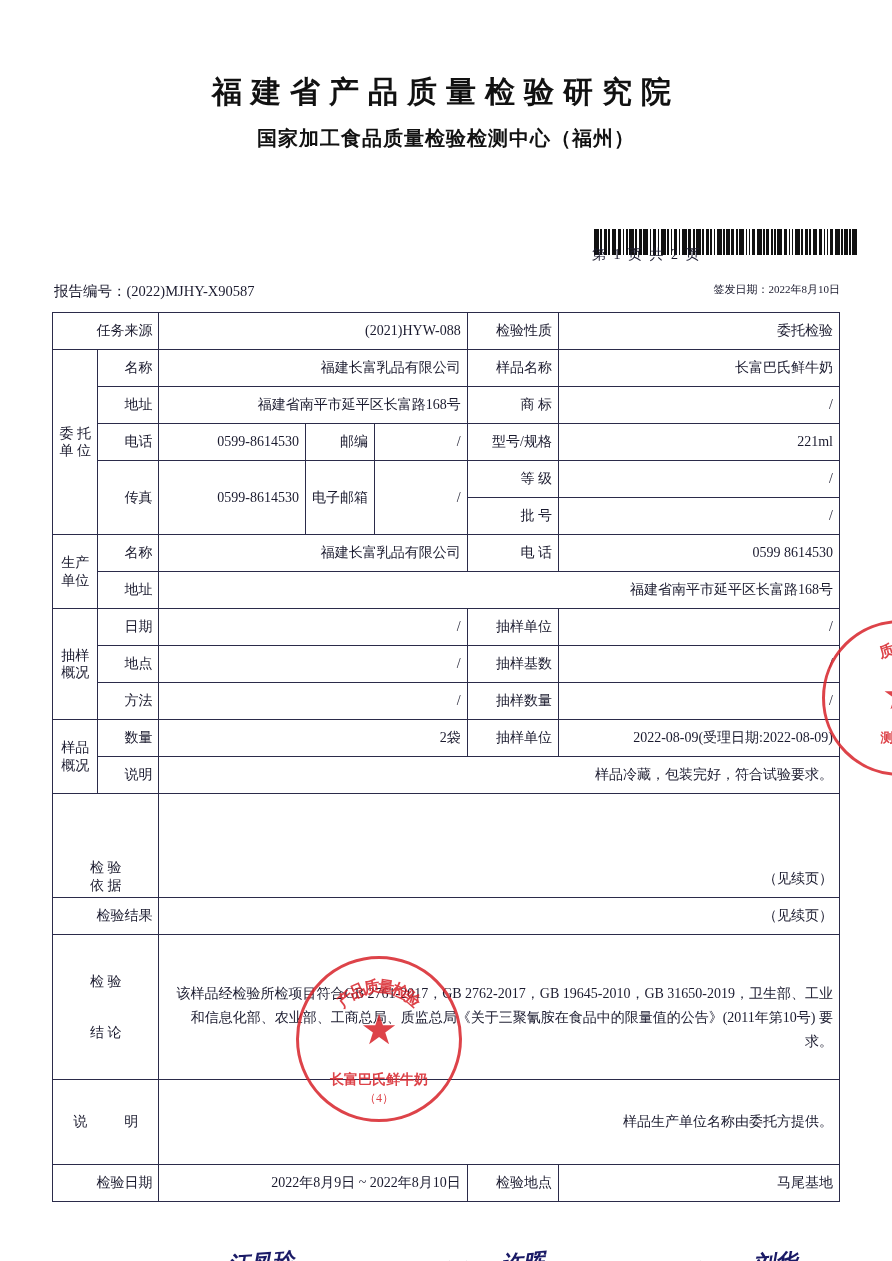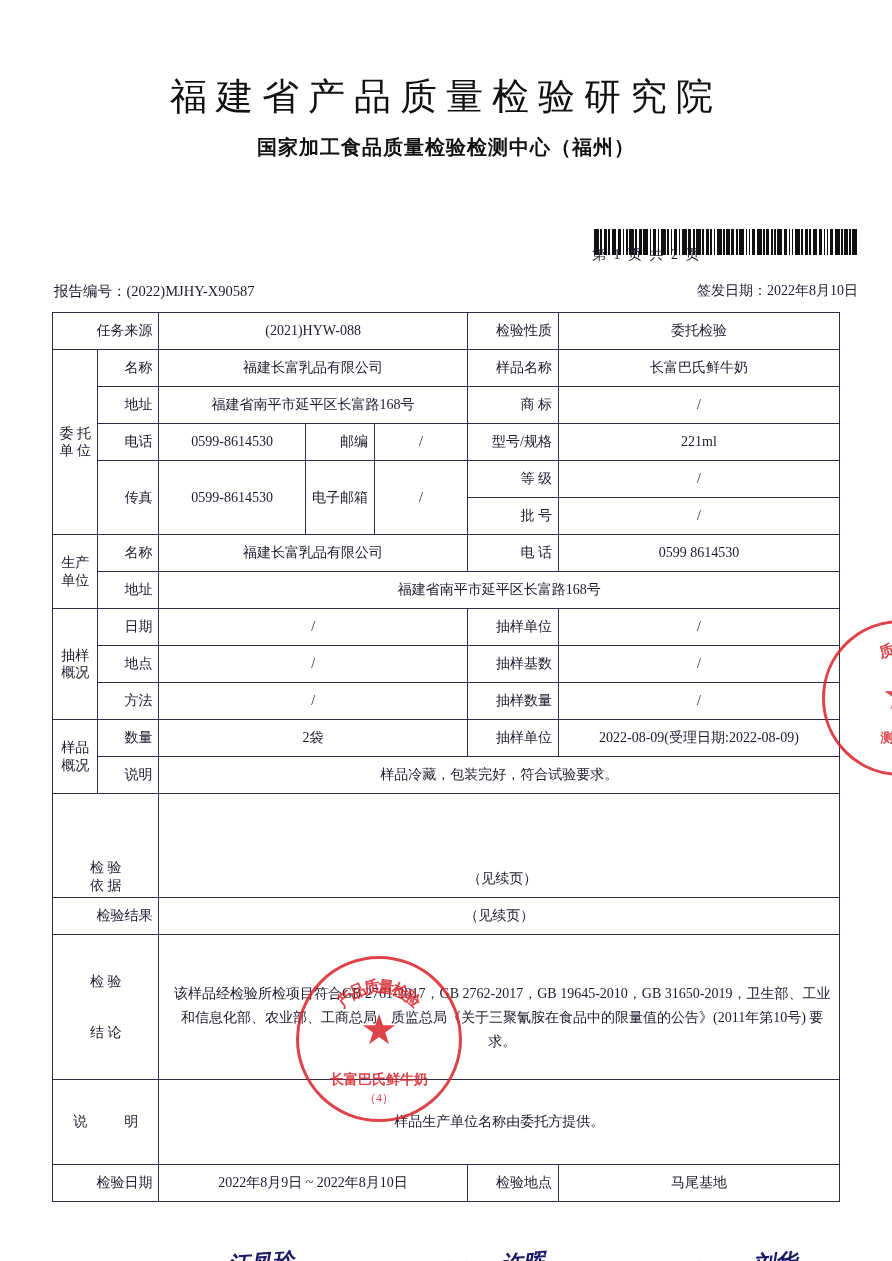--- a/index.html
+++ b/index.html
@@ -9,22 +9,22 @@
     font-family:"Liberation Serif","DejaVu Serif",serif;
     color:#1a1a2e;
     position:relative;
     overflow:hidden;
   }
   .page{position:relative;width:892px;height:1261px;}
 
   
   .title1{
     text-align:center;
-    font-size:37px;
-    font-weight:normal;
+    font-size:30px;
+    font-weight:bold;
     letter-spacing:9px;
     margin-top:72px;
     color:#111;
   }
   .title2{
     text-align:center;
     font-size:20px;
     font-weight:bold;
     letter-spacing:1px;
     margin-top:12px;
@@ -51,42 +51,42 @@
   .pagecount{
     position:absolute;left:592px;top:174px;
     font-size:14px;letter-spacing:2px;
   }
 
   .reportno{
     position:absolute;left:54px;top:210px;
     font-size:14.5px;
   }
   .issuedate{
-    position:absolute;right:34px;top:210px;
-    font-size:14px;
+    position:absolute;right:52px;top:210px;
+    font-size:11px;
     text-align:right;
   }
 
   
   table.doc{
     position:absolute;
     left:52px;top:240px;
     width:788px;
     border-collapse:collapse;
     font-size:14px;
   }
   table.doc td{
     border:1px solid #2b2b4a;
     padding:3px 6px;
     vertical-align:middle;
     height:30px;
     line-height:1.25;
   }
   .lbl{ text-align:right; white-space:nowrap; }
-  .val{ text-align:center; padding-left:8px;font-family:Liberation Serif, serif; }
+  .val{ text-align:right; padding-left:8px;font-family:Liberation Serif, serif; }
   .vcenter-label{
     text-align:center;
     font-size:14px;
     letter-spacing:0px;
     line-height:1.9;
   }
   .big-empty{ height:150px; vertical-align:top; }
 
   
   .signrow{

